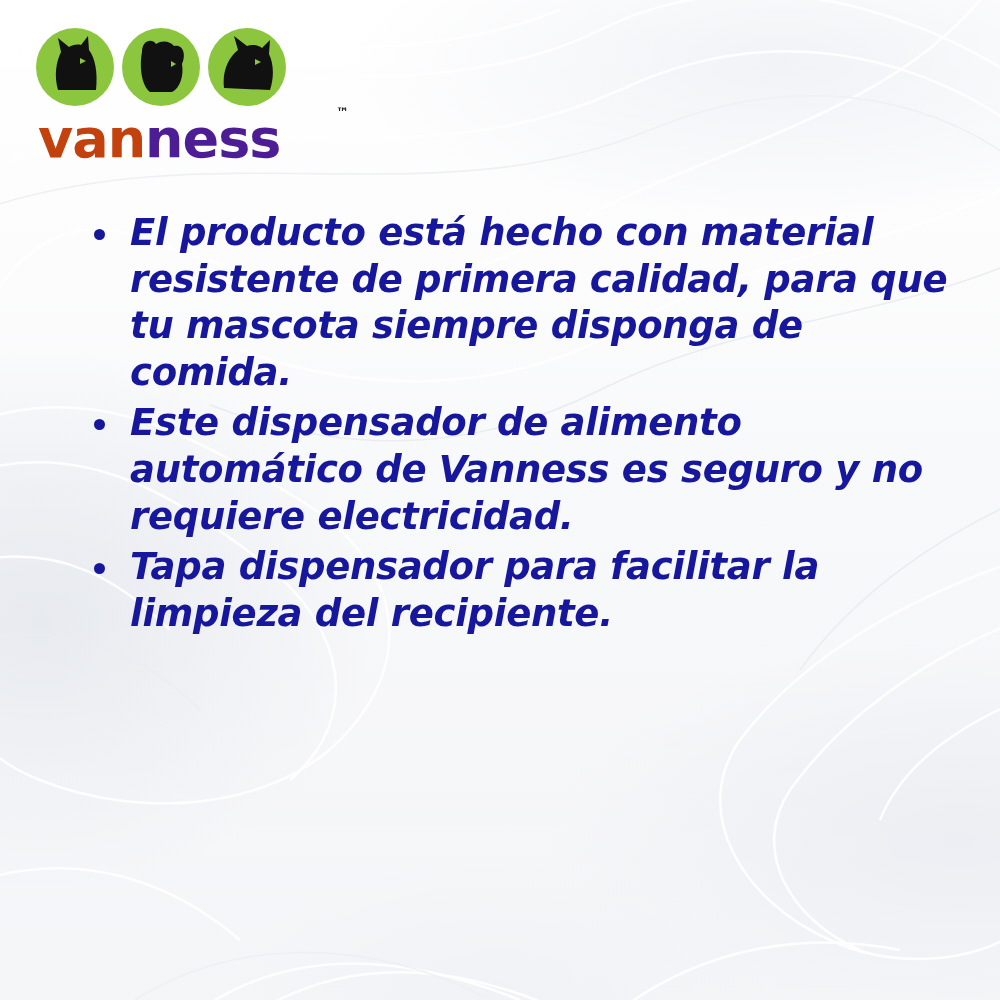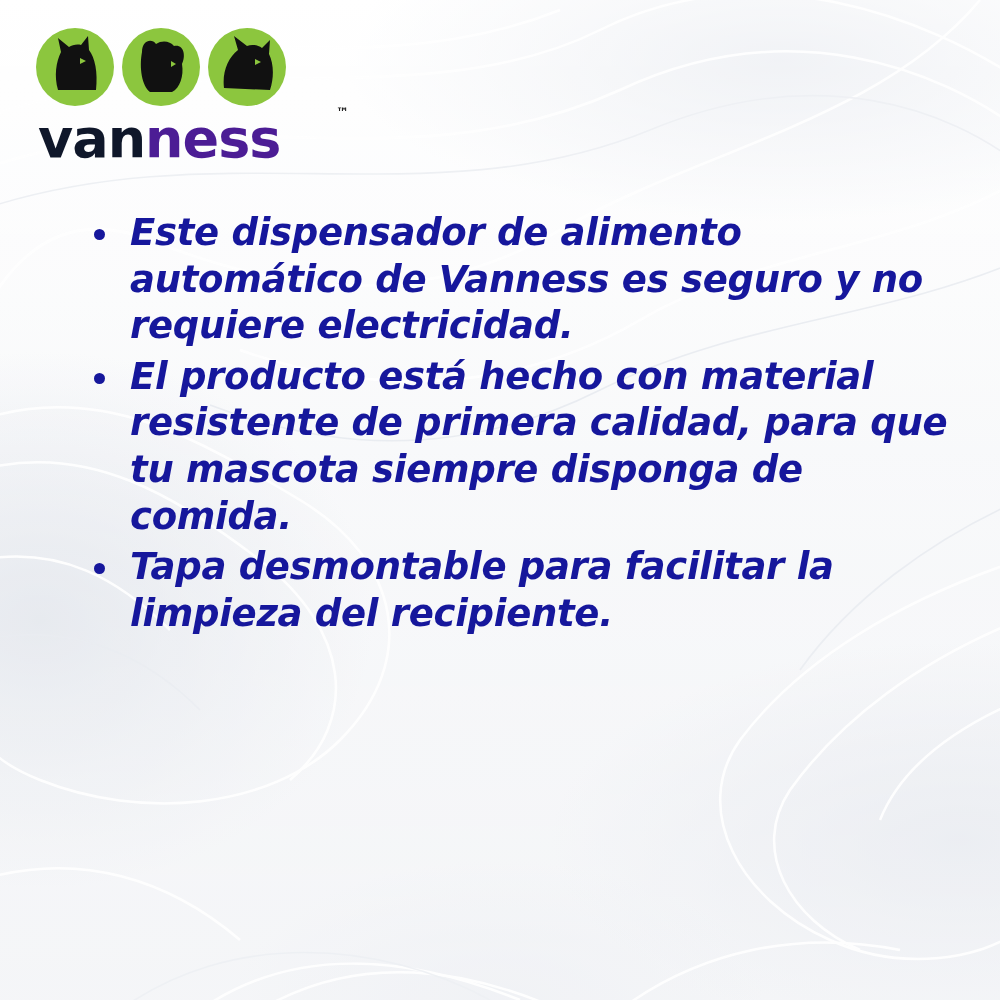--- a/index.html
+++ b/index.html
@@ -69,21 +69,21 @@
   .logo-wordmark {
     margin-top: 6px;
     margin-left: 6px;
     position: relative;
     font-family: "DejaVu Sans", sans-serif;
     font-weight: 700;
     font-size: 54px;
     letter-spacing: -1px;
     line-height: 1;
   }
-  .wm-van { color: #0f172a; }
+  .wm-van { color: #c2410c; }
   .wm-ness { color: #4c1d95; }
   .tm {
     position: absolute;
     top: -6px;
     right: -16px;
     font-size: 13px;
     font-weight: 700;
     color: #1a1a1a;
   }
 
@@ -179,19 +179,19 @@
         </svg>
       </div>
     </div>
     <div class="logo-wordmark">
       <span class="wm-van">van</span><span class="wm-ness">ness</span><span class="tm">™</span>
     </div>
   </div>
 
   <div class="copy">
     <ul class="bullets">
+      <li> El producto está hecho con material resistente de primera calidad, para que tu mascota siempre disponga de comida.</li>
       <li>Este dispensador de alimento automático de Vanness es seguro y no requiere electricidad.</li>
-      <li> El producto está hecho con material resistente de primera calidad, para que tu mascota siempre disponga de comida.</li>
-      <li>Tapa desmontable para facilitar la limpieza del recipiente.</li>
+      <li>Tapa dispensador para facilitar la limpieza del recipiente.</li>
     </ul>
   </div>
 
 </div>
 
 </body></html>

